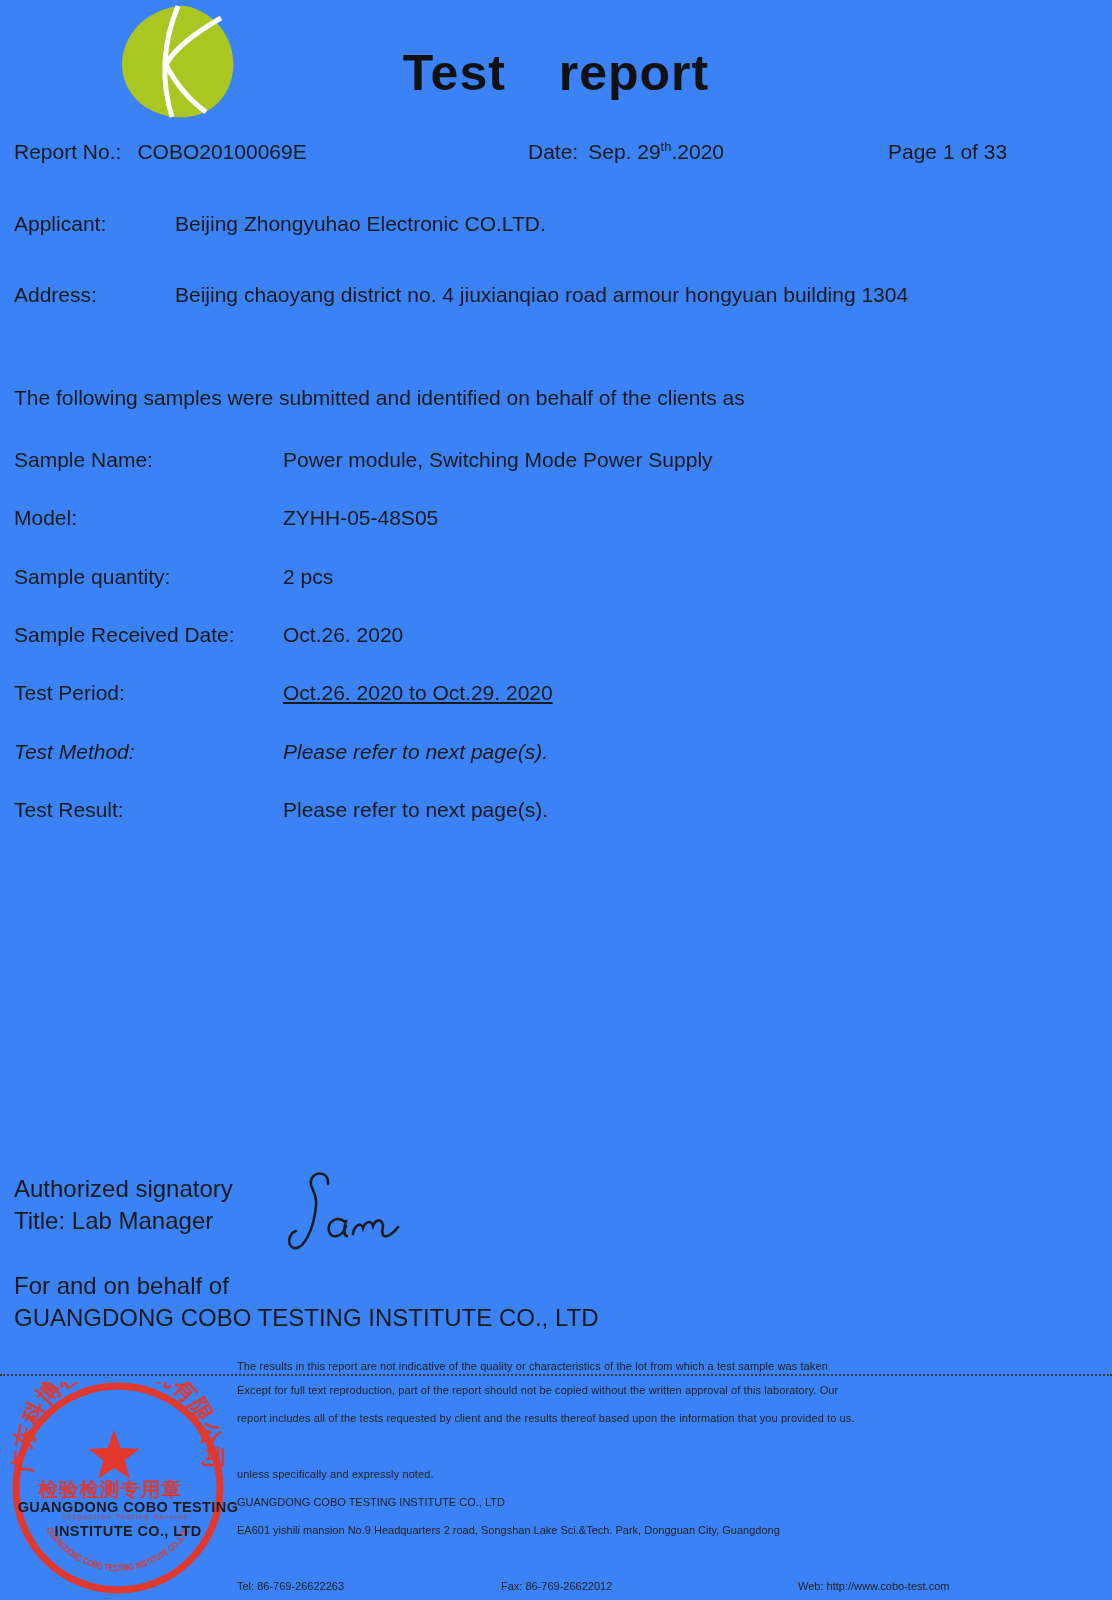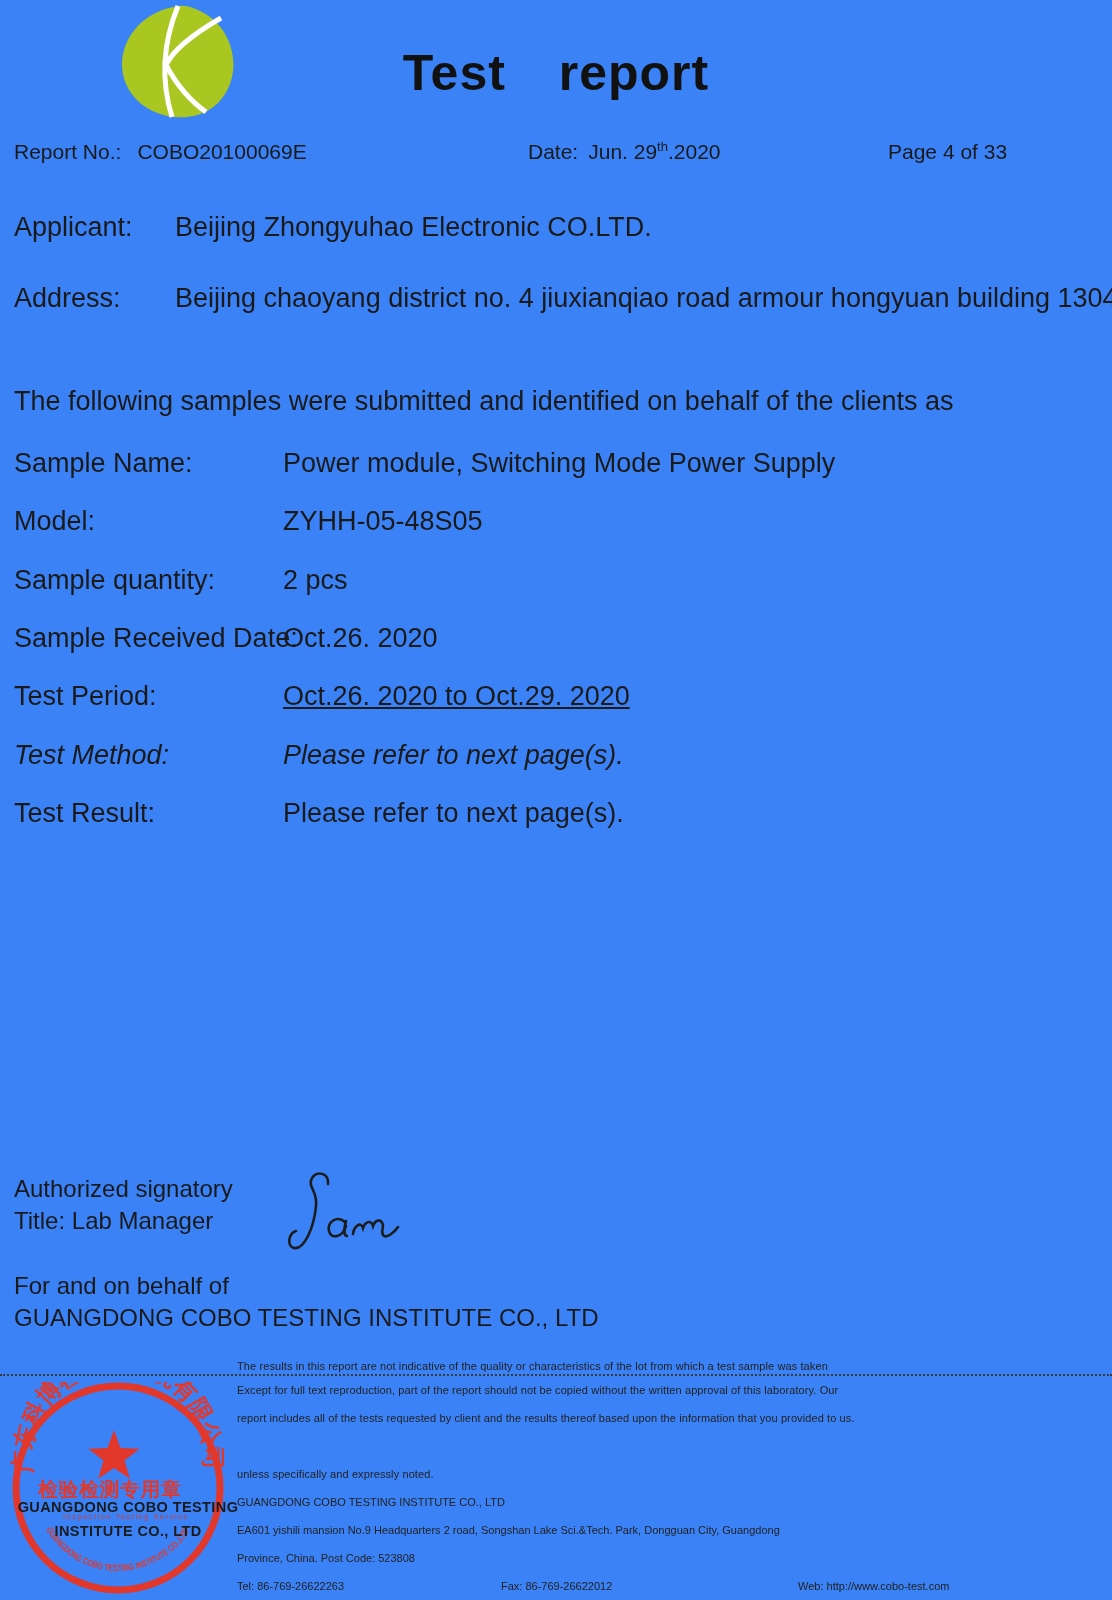--- a/index.html
+++ b/index.html
@@ -23,21 +23,21 @@
     font-weight: bold;
     word-spacing: 38px;
     letter-spacing: 1px;
     color: #111;
   }
   .meta-row { top: 140px; font-size: 21px; }
   .meta-label { margin-right: 16px; }
   sup.ord { font-size: 13px; vertical-align: super; line-height: 0; }
 
   
-  .row { font-size: 27px; left: 14px; white-space: nowrap; }
+  .row { font-size: 21px; left: 14px; white-space: nowrap; }
   .row .lbl { display: inline-block; }
   .party-row .lbl { width: 161px; }
   .sample-row .lbl { width: 269px; }
 
   
   .sig-text { left: 14px; font-size: 24px; }
 
   
   .footer-divider {
     left: 0; width: 1112px; top: 1374px;
@@ -59,23 +59,23 @@
     <path d="M 58,2 Q 35,58 52,113" stroke="#ffffff" stroke-width="5" fill="none"></path>
     <path d="M 101,14 Q 56,40 46,61 Q 62,91 86,108" stroke="#ffffff" stroke-width="5" fill="none"></path>
   </svg>
 
   <div class="abs page-title">Test report</div>
 
   <div class="abs meta-row" style="left:14px;">
     <span class="meta-label">Report No.:</span><span>COBO20100069E</span>
   </div>
   <div class="abs meta-row" style="left:528px;">
-    <span class="meta-label" style="margin-right:10px;">Date:</span><span>Jun. 29</span><sup class="ord">th</sup><span>.2020</span>
+    <span class="meta-label" style="margin-right:10px;">Date:</span><span>Sep. 29</span><sup class="ord">th</sup><span>.2020</span>
   </div>
-  <div class="abs meta-row" style="left:888px;">Page 4 of 33</div>
+  <div class="abs meta-row" style="left:888px;">Page 1 of 33</div>
 
   <div class="abs row party-row" style="top:212px;">
     <span class="lbl">Applicant:</span><span>Beijing Zhongyuhao Electronic CO.LTD.</span>
   </div>
   <div class="abs row party-row" style="top:283px;">
     <span class="lbl">Address:</span><span>Beijing chaoyang district no. 4 jiuxianqiao road armour hongyuan building 1304</span>
   </div>
 
   <div class="abs row" style="top:386px;">The following samples were submitted and identified on behalf of the clients as</div>
 
@@ -136,18 +136,17 @@
     <text x="118" y="130" text-anchor="middle" font-size="14.5" font-weight="bold" fill="#1b1b1b" letter-spacing="0.4">GUANGDONG COBO TESTING</text>
     <text x="118" y="154" text-anchor="middle" font-size="14.5" font-weight="bold" fill="#1b1b1b" letter-spacing="0.4">INSTITUTE CO., LTD</text>
   </svg>
 
   <div class="abs foot-line disclaimer" style="top:1384px;">Except for full text reproduction, part of the report should not be copied without the written approval of this laboratory. Our</div>
   <div class="abs foot-line disclaimer" style="top:1412px;">report includes all of the tests requested by client and the results thereof based upon the information that you provided to us.</div>
   <div class="abs foot-line disclaimer" style="top:1360px;">The results in this report are not indicative of the quality or characteristics of the lot from which a test sample was taken</div>
   <div class="abs foot-line disclaimer" style="top:1468px;">unless specifically and expressly noted.</div>
   <div class="abs foot-line" style="top:1496px;">GUANGDONG COBO TESTING INSTITUTE CO., LTD</div>
   <div class="abs foot-line" style="top:1524px;">EA601 yishili mansion No.9 Headquarters 2 road, Songshan Lake Sci.&amp;Tech. Park, Dongguan City, Guangdong</div>
-  <div class="abs foot-line" style="top:1552px;">Province, China. Post Code: 523808</div>
   <div class="abs foot-line" style="top:1580px; left:237px;">Tel: 86-769-26622263</div>
   <div class="abs foot-line" style="top:1580px; left:501px;">Fax: 86-769-26622012</div>
   <div class="abs foot-line" style="top:1580px; left:798px;">Web: http://www.cobo-test.com</div>
 
 </div>
 
 </body></html>

